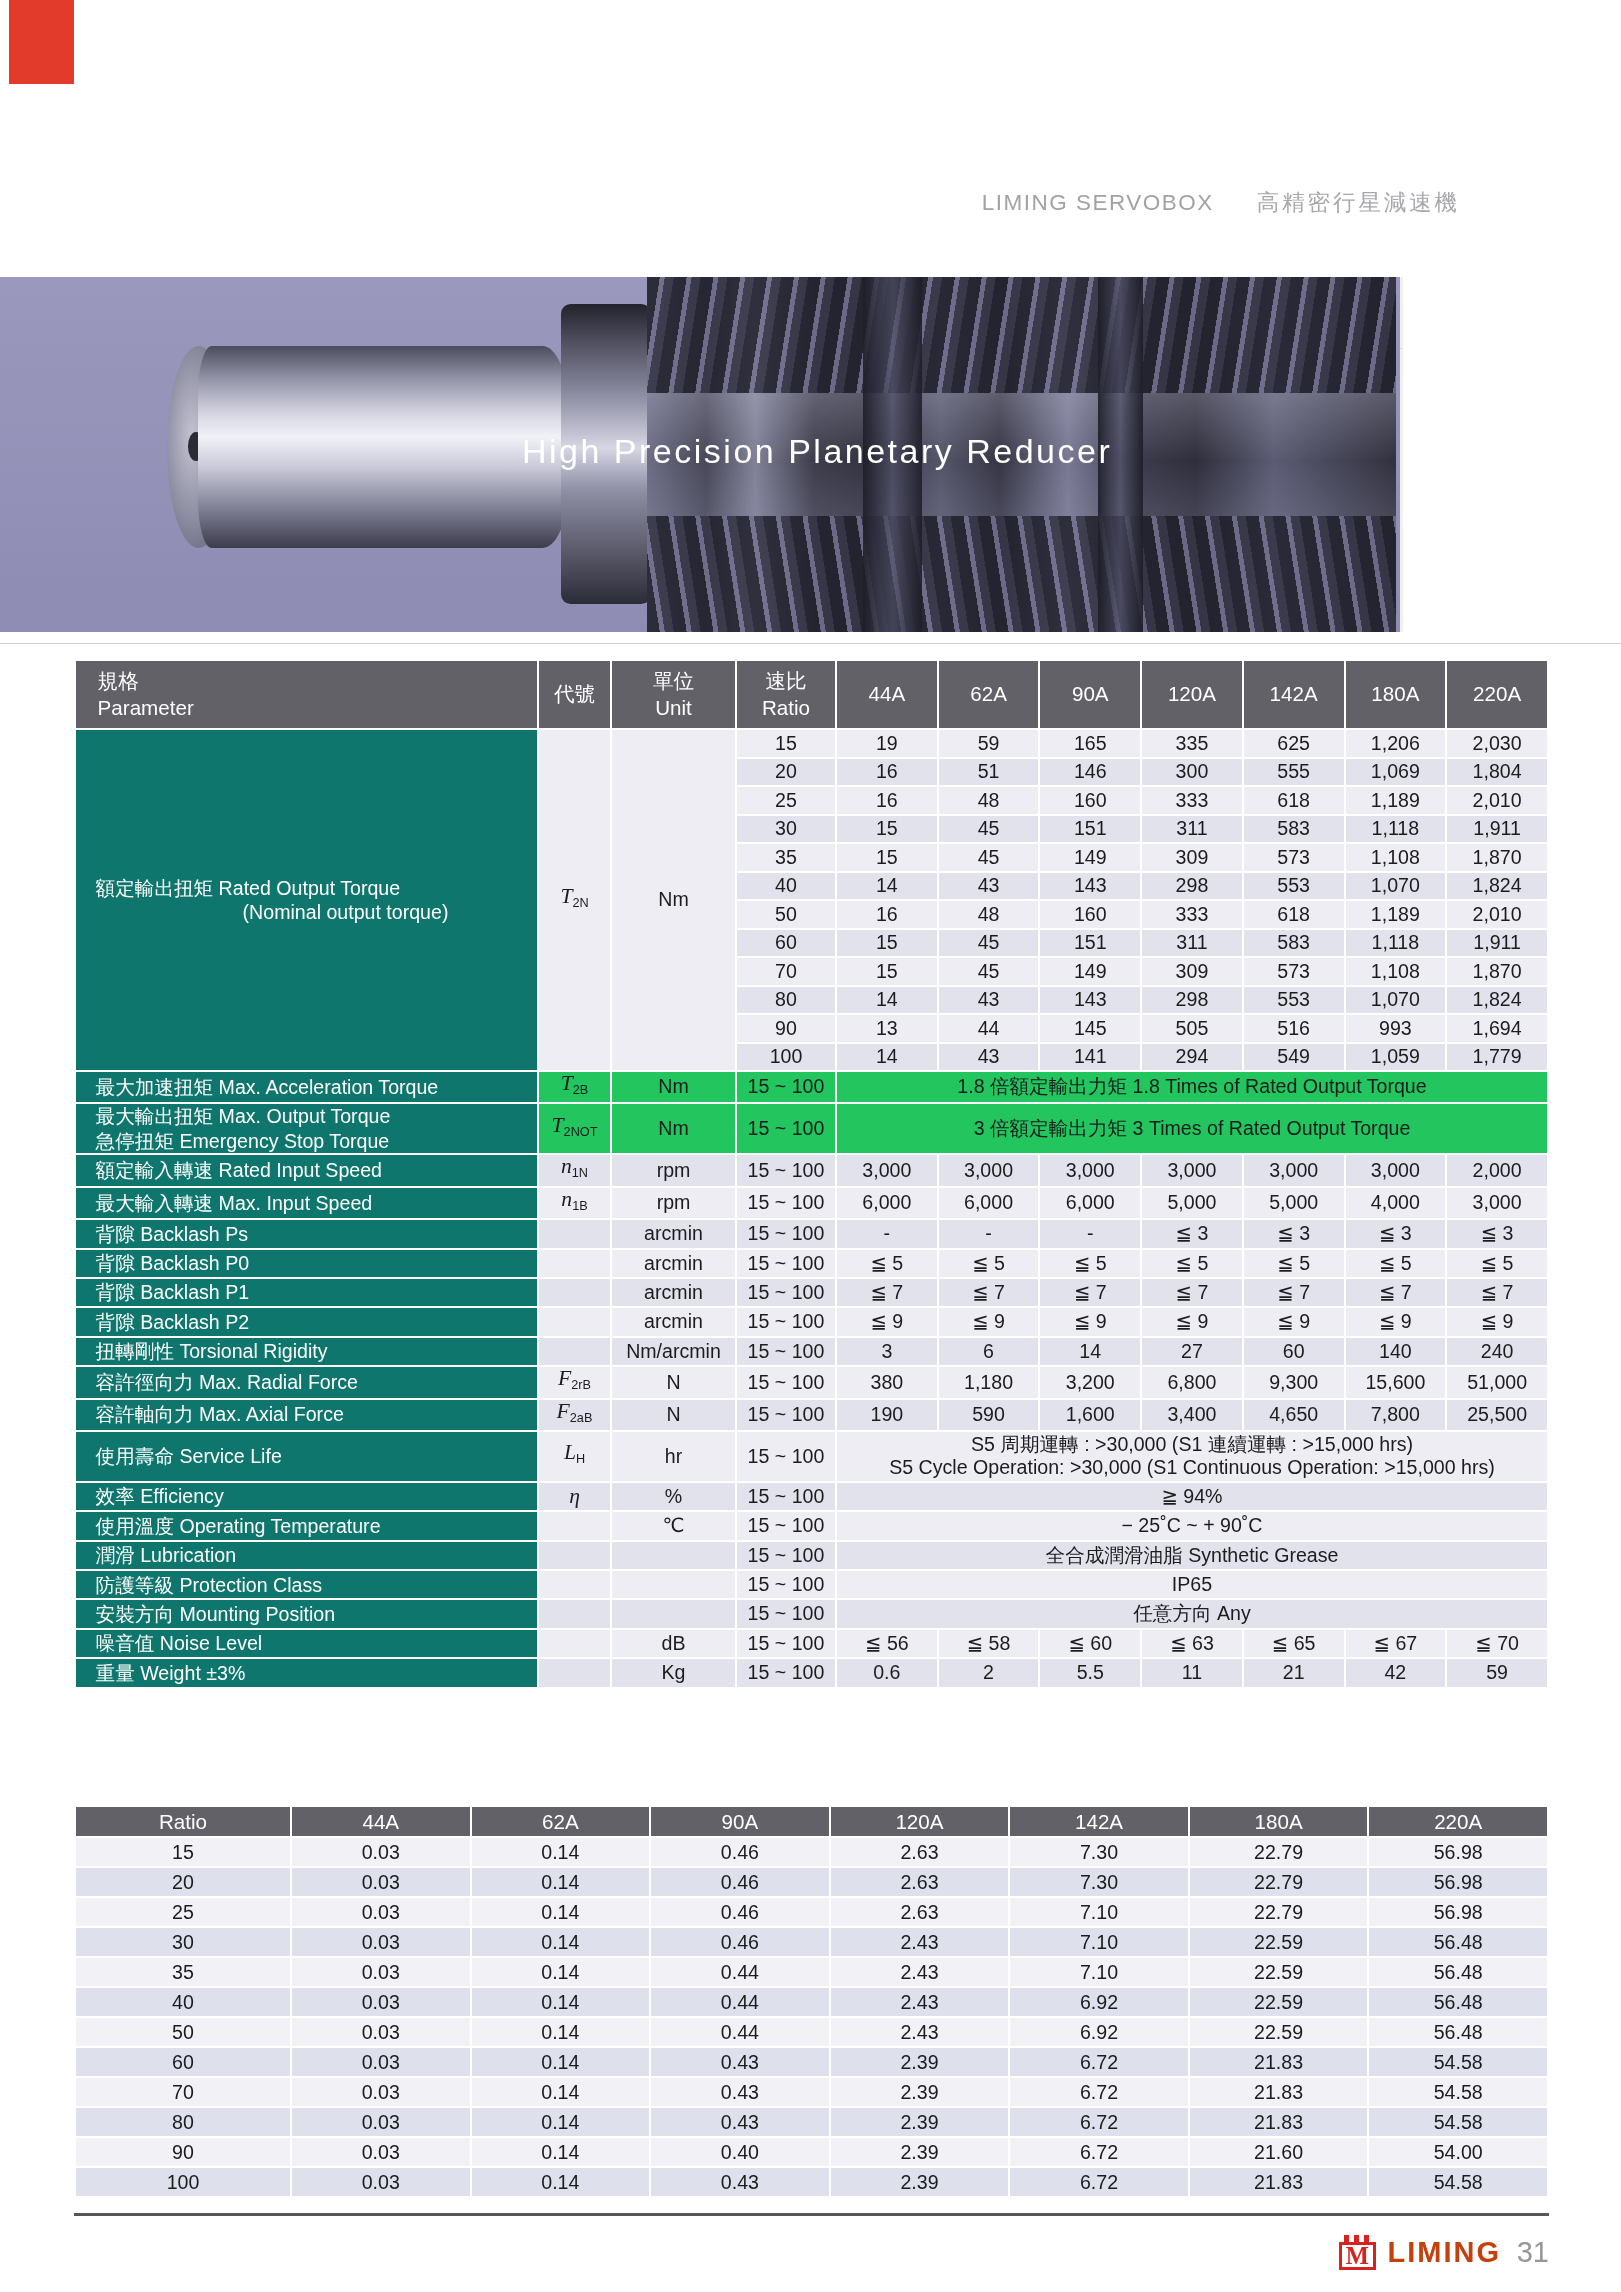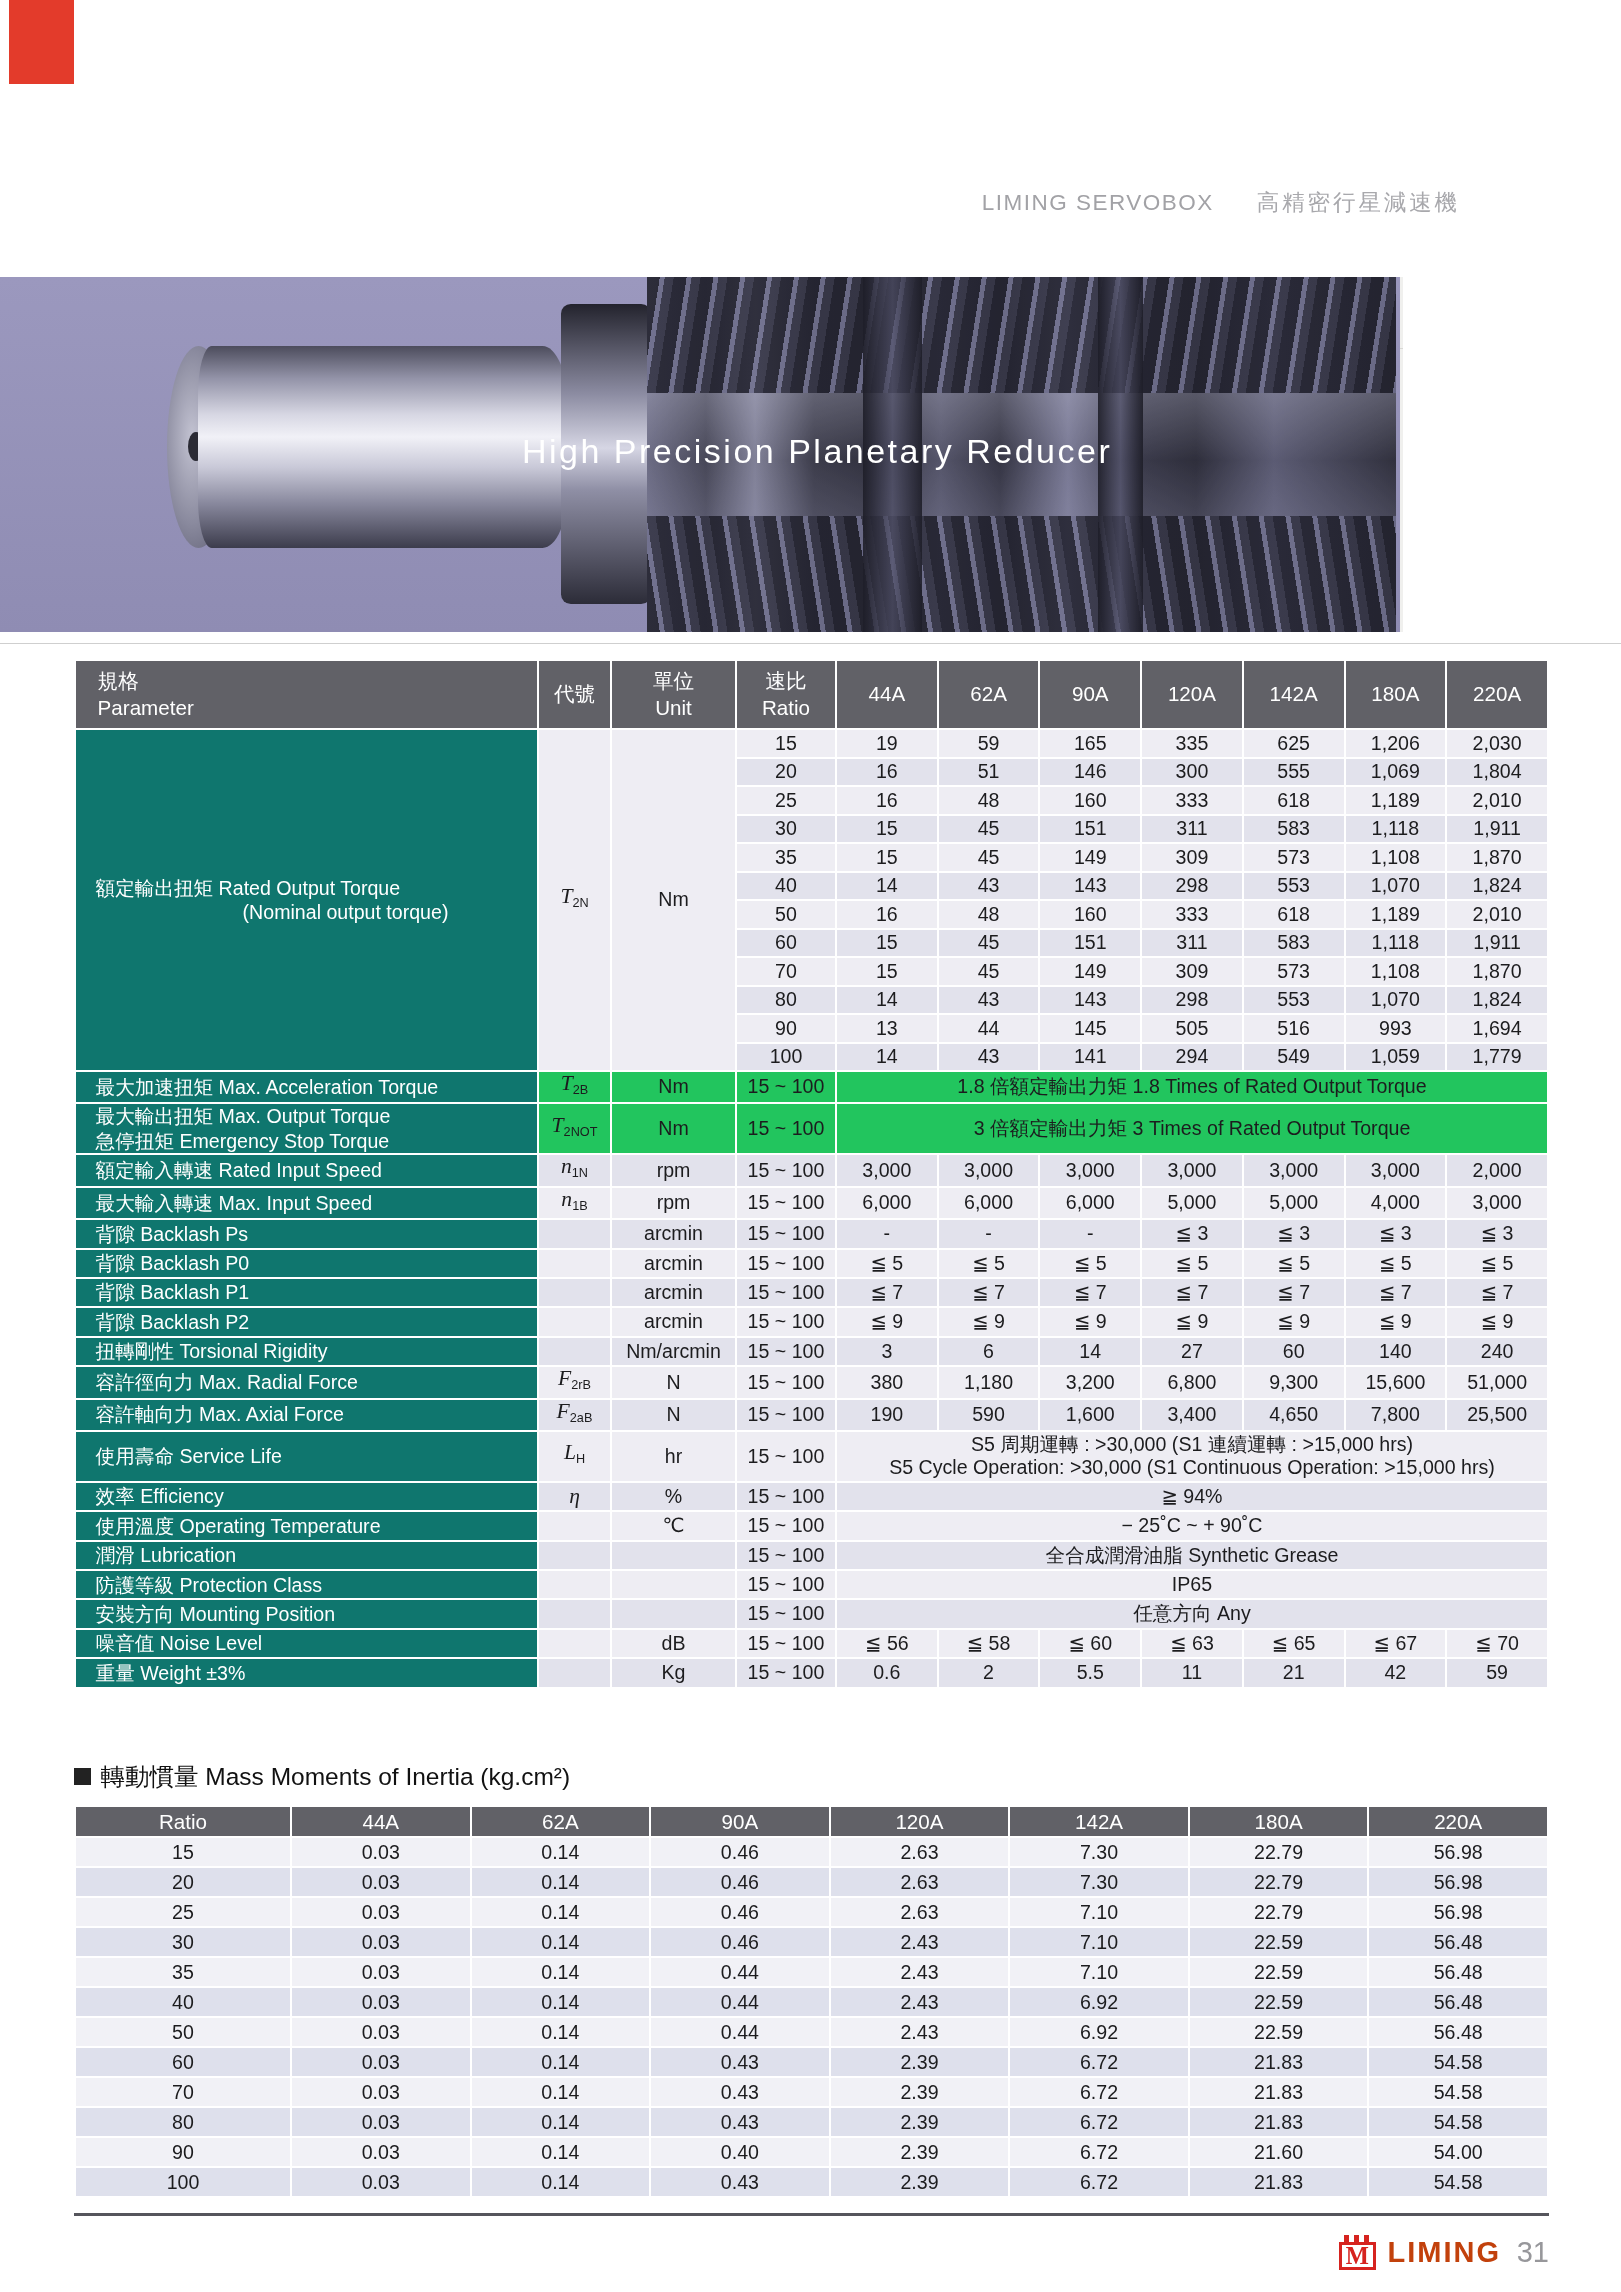--- a/index.html
+++ b/index.html
@@ -529,24 +529,20 @@
           <td class="zd">2</td>
           <td class="zd">5.5</td>
           <td class="zd">11</td>
           <td class="zd">21</td>
           <td class="zd">42</td>
           <td class="zd">59</td>
         </tr>
       </tbody>
   </table>
 
-  <div class="inertia-title">
-    <span class="sq"></span>
-    <span>轉動慣量 Mass Moments of Inertia (kg.cm²)</span>
-  </div>
 
   <table class="inertia">
     <colgroup>
         <col style="width:214px">
         <col>
         <col>
         <col>
         <col>
         <col>
         <col>

